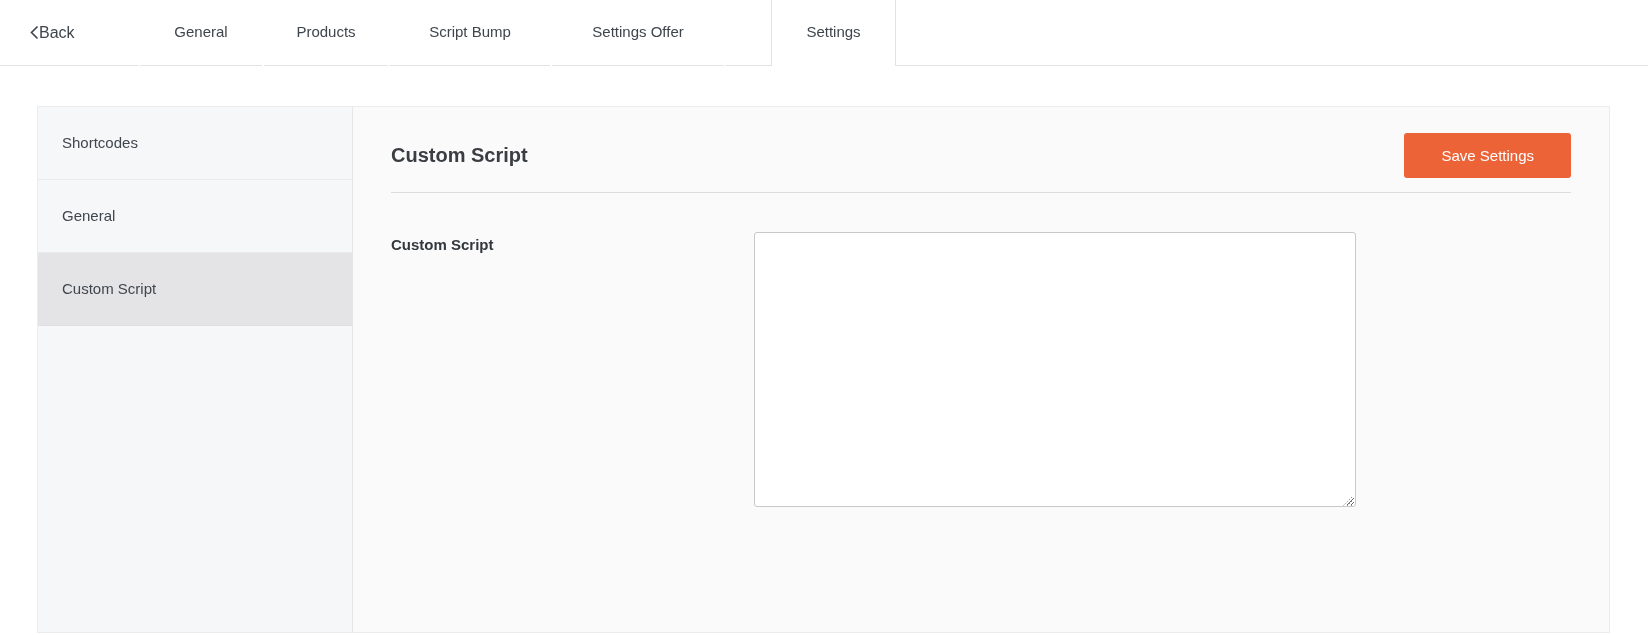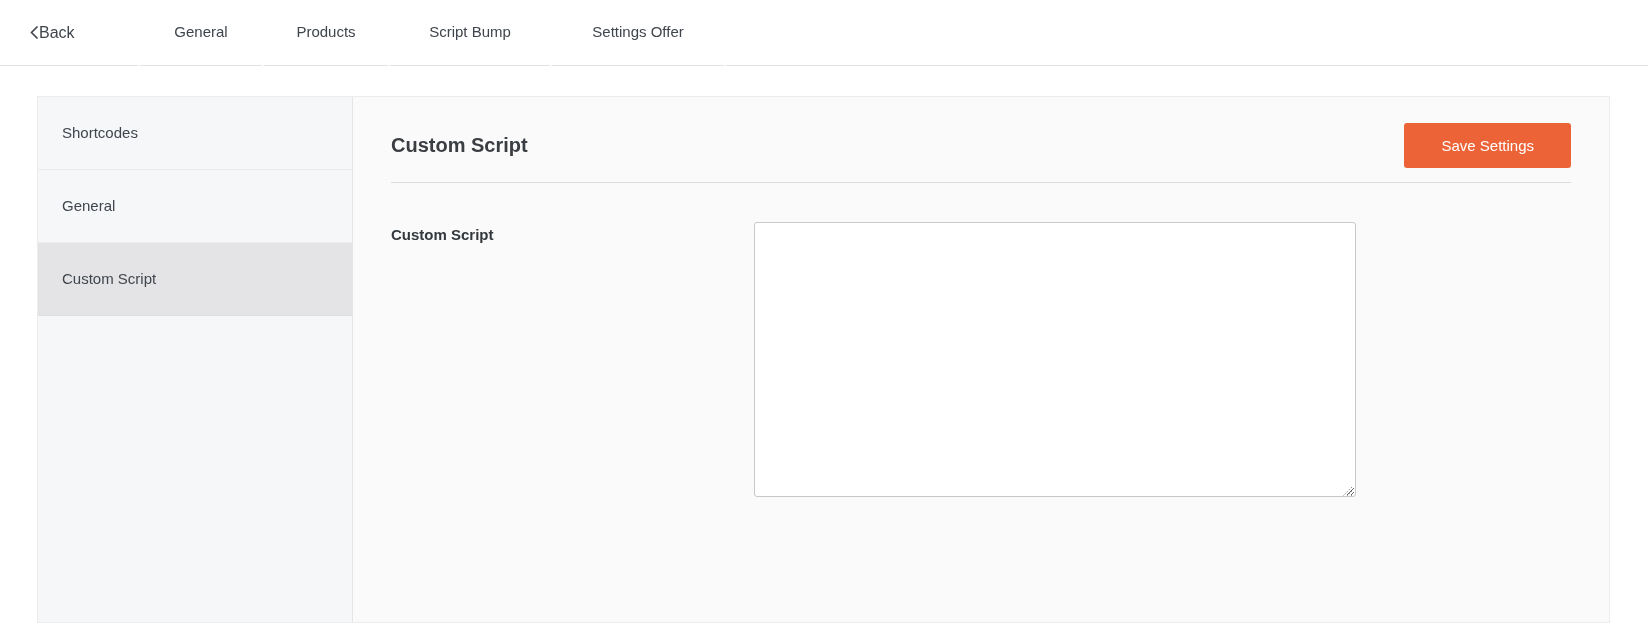--- a/index.html
+++ b/index.html
@@ -50,21 +50,21 @@
     border-right: 1px solid #e2e2e2;
     border-bottom: none;
     margin-right: 0;
   }
   .tab-filler { flex: 1; border-bottom: 1px solid #e2e2e2; margin-right: 0; }
   .chevron-left { display: inline-flex; align-items: center; }
 
   
   .card {
     position: absolute;
-    left: 37px; top: 96px;
+    left: 37px; top: 106px;
     width: 1573px; height: 527px;
     display: flex;
     border: 1px solid #ececec;
     background: #fafafa;
   }
 
   
   .side-nav {
     width: 315px;
     background: #f6f7f9;
@@ -163,20 +163,21 @@
           <path d="M7.5 1.5 L1.5 7.5 L7.5 13.5" stroke="#3c434a" stroke-width="1.6" fill="none"></path>
         </svg>
     </span>
     <span>Back</span>
   </div>
   <div class="tab tab-design">General</div>
   <div class="tab tab-products">Products</div>
   <div class="tab tab-orderbump">Script Bump</div>
   <div class="tab tab-checkoutoffer">Settings Offer</div>
   <div class="tab tab-spacer"></div>
+  <div class="tab tab-settings">Settings</div>
   <div class="tab tab-filler"></div>
 </div>
 
 <div class="card">
 
   <div class="side-nav">
     <div class="side-item">Shortcodes</div>
     <div class="side-item">General</div>
     <div class="side-item active">Custom Script</div>
   </div>

